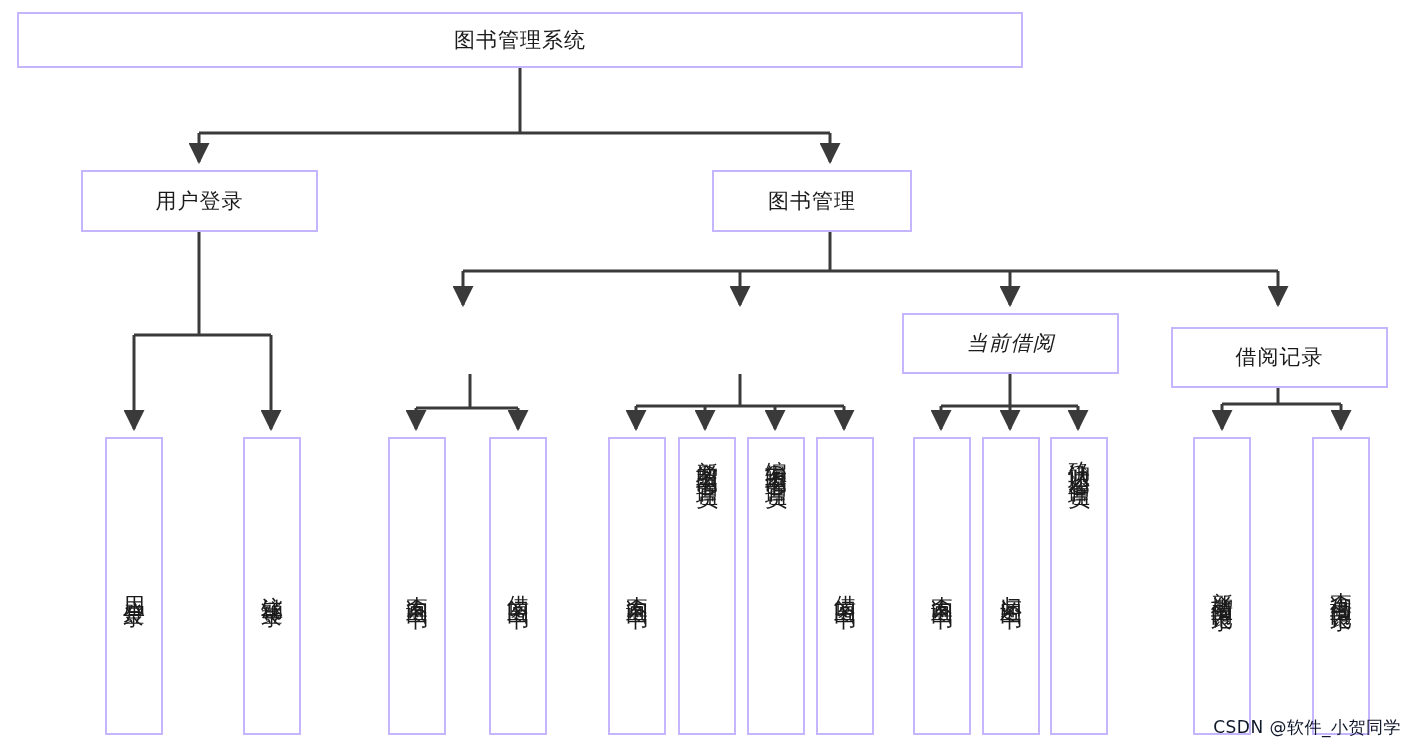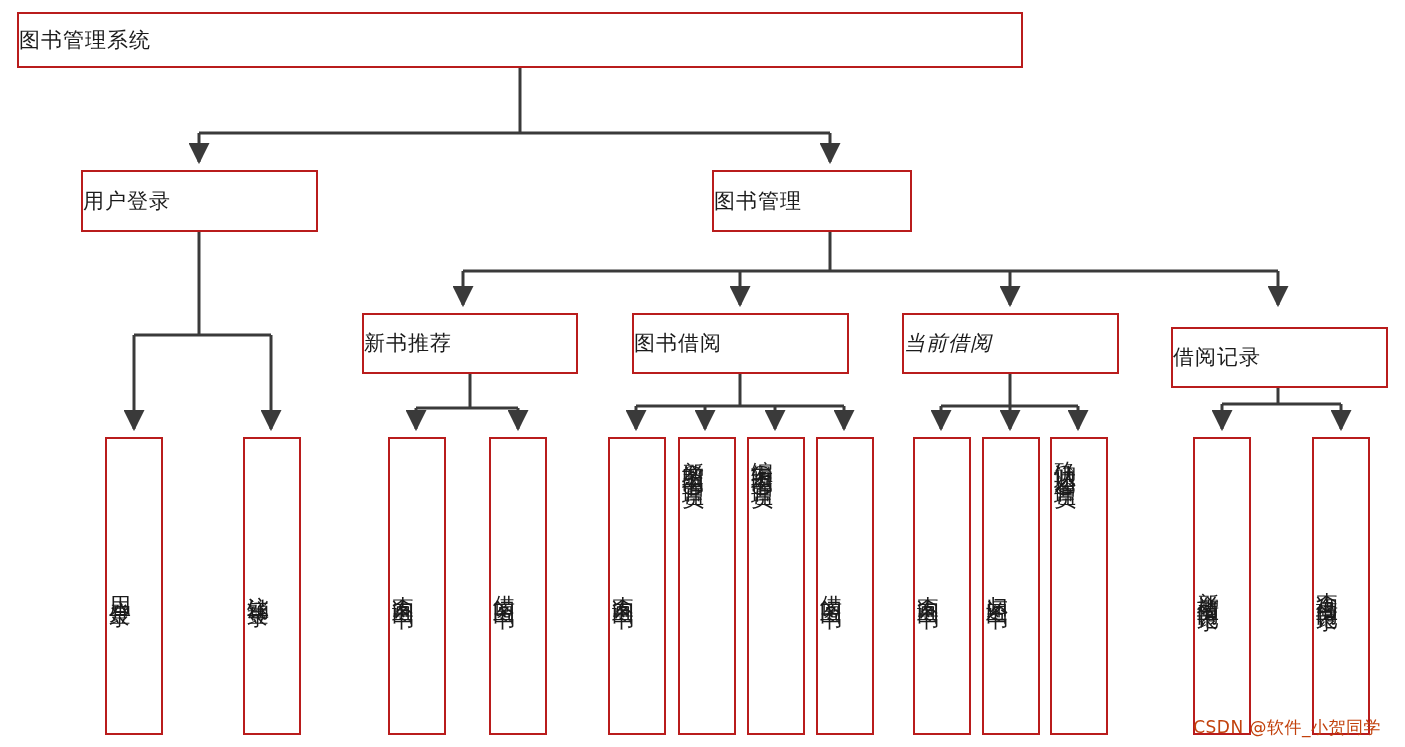--- a/index.html
+++ b/index.html
@@ -21,23 +21,24 @@
     position: absolute;
     left: 0;
     top: 0;
     width: 1405px;
     height: 747px;
   }
   .node-box {
     position: absolute;
     box-sizing: border-box;
     background: #ffffff;
-    border: 2px solid #b91c1c;
+    border: 2px solid #c4b5fd;
     display: flex;
     align-items: center;
+    justify-content: center;
   }
   .node-label {
     color: #1b1b1b;
     font-size: 21px;
     line-height: 1.18;
     letter-spacing: 1px;
     white-space: nowrap;
   }
   .node-box.vertical {
     align-items: flex-start;
@@ -49,23 +50,23 @@
     letter-spacing: 4px;
     font-size: 22px;
     white-space: nowrap;
   }
   .node-box.vertical.centered {
     align-items: center;
     padding-top: 0;
   }
   #watermark {
     position: absolute;
-    right: 24px;
+    right: 4px;
     bottom: 8px;
-    color: #c2410c;
+    color: #0f172a;
     font-size: 17px;
     letter-spacing: 0.5px;
     white-space: nowrap;
     pointer-events: none;
     margin-top: 47px;
   }
 </style>
 </head>
 <body>
 
@@ -128,26 +129,20 @@
     <span class="node-label">图书管理系统</span>
   </div>
 
   <div class="node-box" style="left:81px; top:170px; width:237px; height:62px;">
     <span class="node-label">用户登录</span>
   </div>
   <div class="node-box" style="left:712px; top:170px; width:200px; height:62px;">
     <span class="node-label">图书管理</span>
   </div>
 
-  <div class="node-box" style="left:362px; top:313px; width:216px; height:61px;">
-    <span class="node-label">新书推荐</span>
-  </div>
-  <div class="node-box" style="left:632px; top:313px; width:217px; height:61px;">
-    <span class="node-label">图书借阅</span>
-  </div>
   <div class="node-box" style="left:902px; top:313px; width:217px; height:61px;font-style:italic;">
     <span class="node-label">当前借阅</span>
   </div>
   <div class="node-box" style="left:1171px; top:327px; width:217px; height:61px;">
     <span class="node-label">借阅记录</span>
   </div>
 
   <div class="node-box vertical centered" style="left:105px; top:437px; width:58px; height:298px;">
     <span class="node-label">用户登录</span>
   </div>

